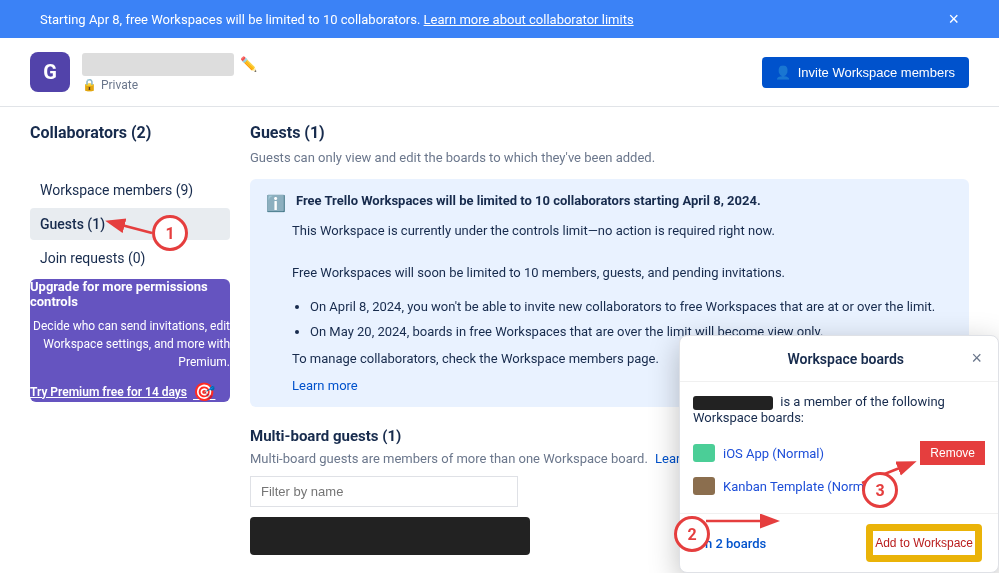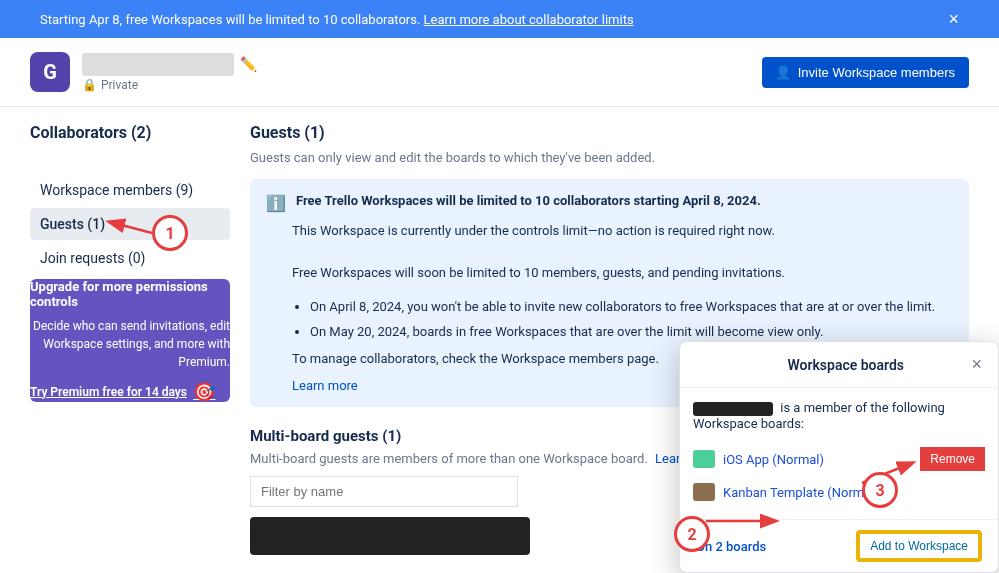--- a/index.html
+++ b/index.html
@@ -67,21 +67,21 @@
     .popup-body { padding: 12px 13px; }
     .popup-member-text { font-size: 13px; color: #172b4d; margin-bottom: 10px; }
     .popup-member-name { display: inline-block; background: #222; color: transparent; border-radius: 3px; width: 80px; height: 14px; vertical-align: middle; margin-right: 4px; }
     .board-item { display: flex; align-items: center; justify-content: space-between; padding: 6px 0; }
     .board-item-left { display: flex; align-items: center; gap: 8px; }
     .board-color { width: 22px; height: 18px; border-radius: 3px; flex-shrink: 0; }
     .board-name { font-size: 13px; color: #1d4ed8; }
     .remove-btn { background: #e53e3e; color: #fff; border: none; border-radius: 0; padding: 5px 10px; font-size: 12px; cursor: pointer; }
     .popup-footer { display: flex; align-items: center; justify-content: space-between; padding: 10px 16px; border-top: 1px solid #f0f0f0; }
     .on-boards-text { font-size: 13px; color: #0052cc; font-weight: 500; cursor: pointer; }
-    .add-workspace-btn { background: none; border: 4px solid #eab308; border-radius: 4px; padding: 5px 10px; font-size: 12px; cursor: pointer; color: #0369a1; }
+    .add-workspace-btn { background: none; border: 7px solid #eab308; border-radius: 4px; padding: 5px 2px; font-size: 12px; cursor: pointer; color: #b91c1c; }
 
     
     .annotation-circle { width: 36px; height: 36px; border-radius: 50%; background: #fff; border: 3px solid #e53e3e; color: #e53e3e; font-size: 16px; font-weight: 700; display: flex; align-items: center; justify-content: center; position: absolute; z-index: 200; }
 
     svg.arrow-svg { position: absolute; overflow: visible; pointer-events: none; z-index: 150; }
   </style>
 </head>
 <body>
 
 <div class="banner">

